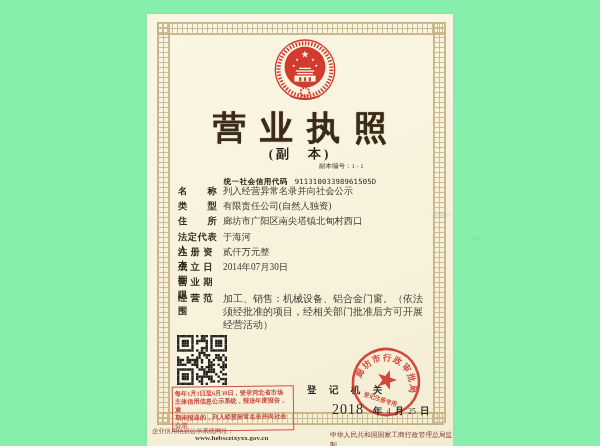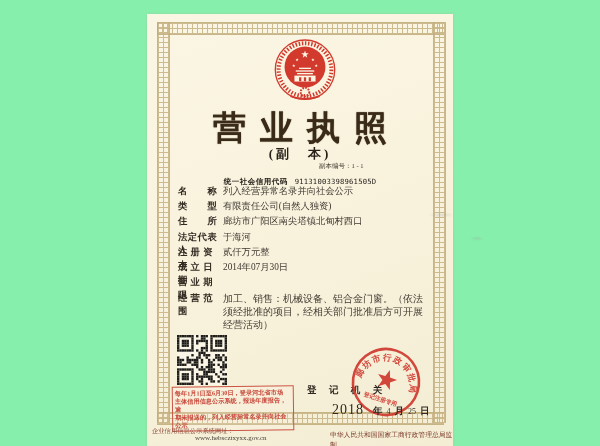--- a/index.html
+++ b/index.html
@@ -37,21 +37,21 @@
             transform:rotate(-.8deg);background:rgba(255,240,235,.15);}
   .regauth{position:absolute;left:160px;top:370px;font-weight:bold;font-size:9.5px;
            letter-spacing:5px;color:#2d2720;}
   .seal{position:absolute;left:203px;top:332px;width:72px;height:72px;transform:rotate(18deg);opacity:.92;}
   .dateline{position:absolute;left:185px;top:388px;width:120px;font-size:9.5px;color:#2e2922;}
   .dateline .yr{font-size:14px;letter-spacing:1px;}
   .dateline .unit{font-weight:bold;margin-left:9px;}
   .dateline .num{font-size:8px;margin-left:4px;color:#3a332b;}
   .dateline .unit2{font-weight:bold;margin-left:4px;}
   .footL{position:absolute;left:5px;top:413px;font-size:6.3px;color:#8a4a38;}
-  .footUrl{position:absolute;left:48px;top:420px;font-size:7px;color:#463e36;font-weight:normal;}
+  .footUrl{position:absolute;left:48px;top:420px;font-size:7px;color:#463e36;font-weight:bold;}
   .footR{position:absolute;left:183px;top:416px;font-size:6.8px;color:#7c3b2b;}
   .smudge{position:absolute;background:radial-gradient(closest-side,rgba(150,150,150,.25),rgba(150,150,150,0));}
 </style>
 </head>
 <body>
 
 <div class="stage">
   <div class="paper">
 
     <div class="band h t"></div>

